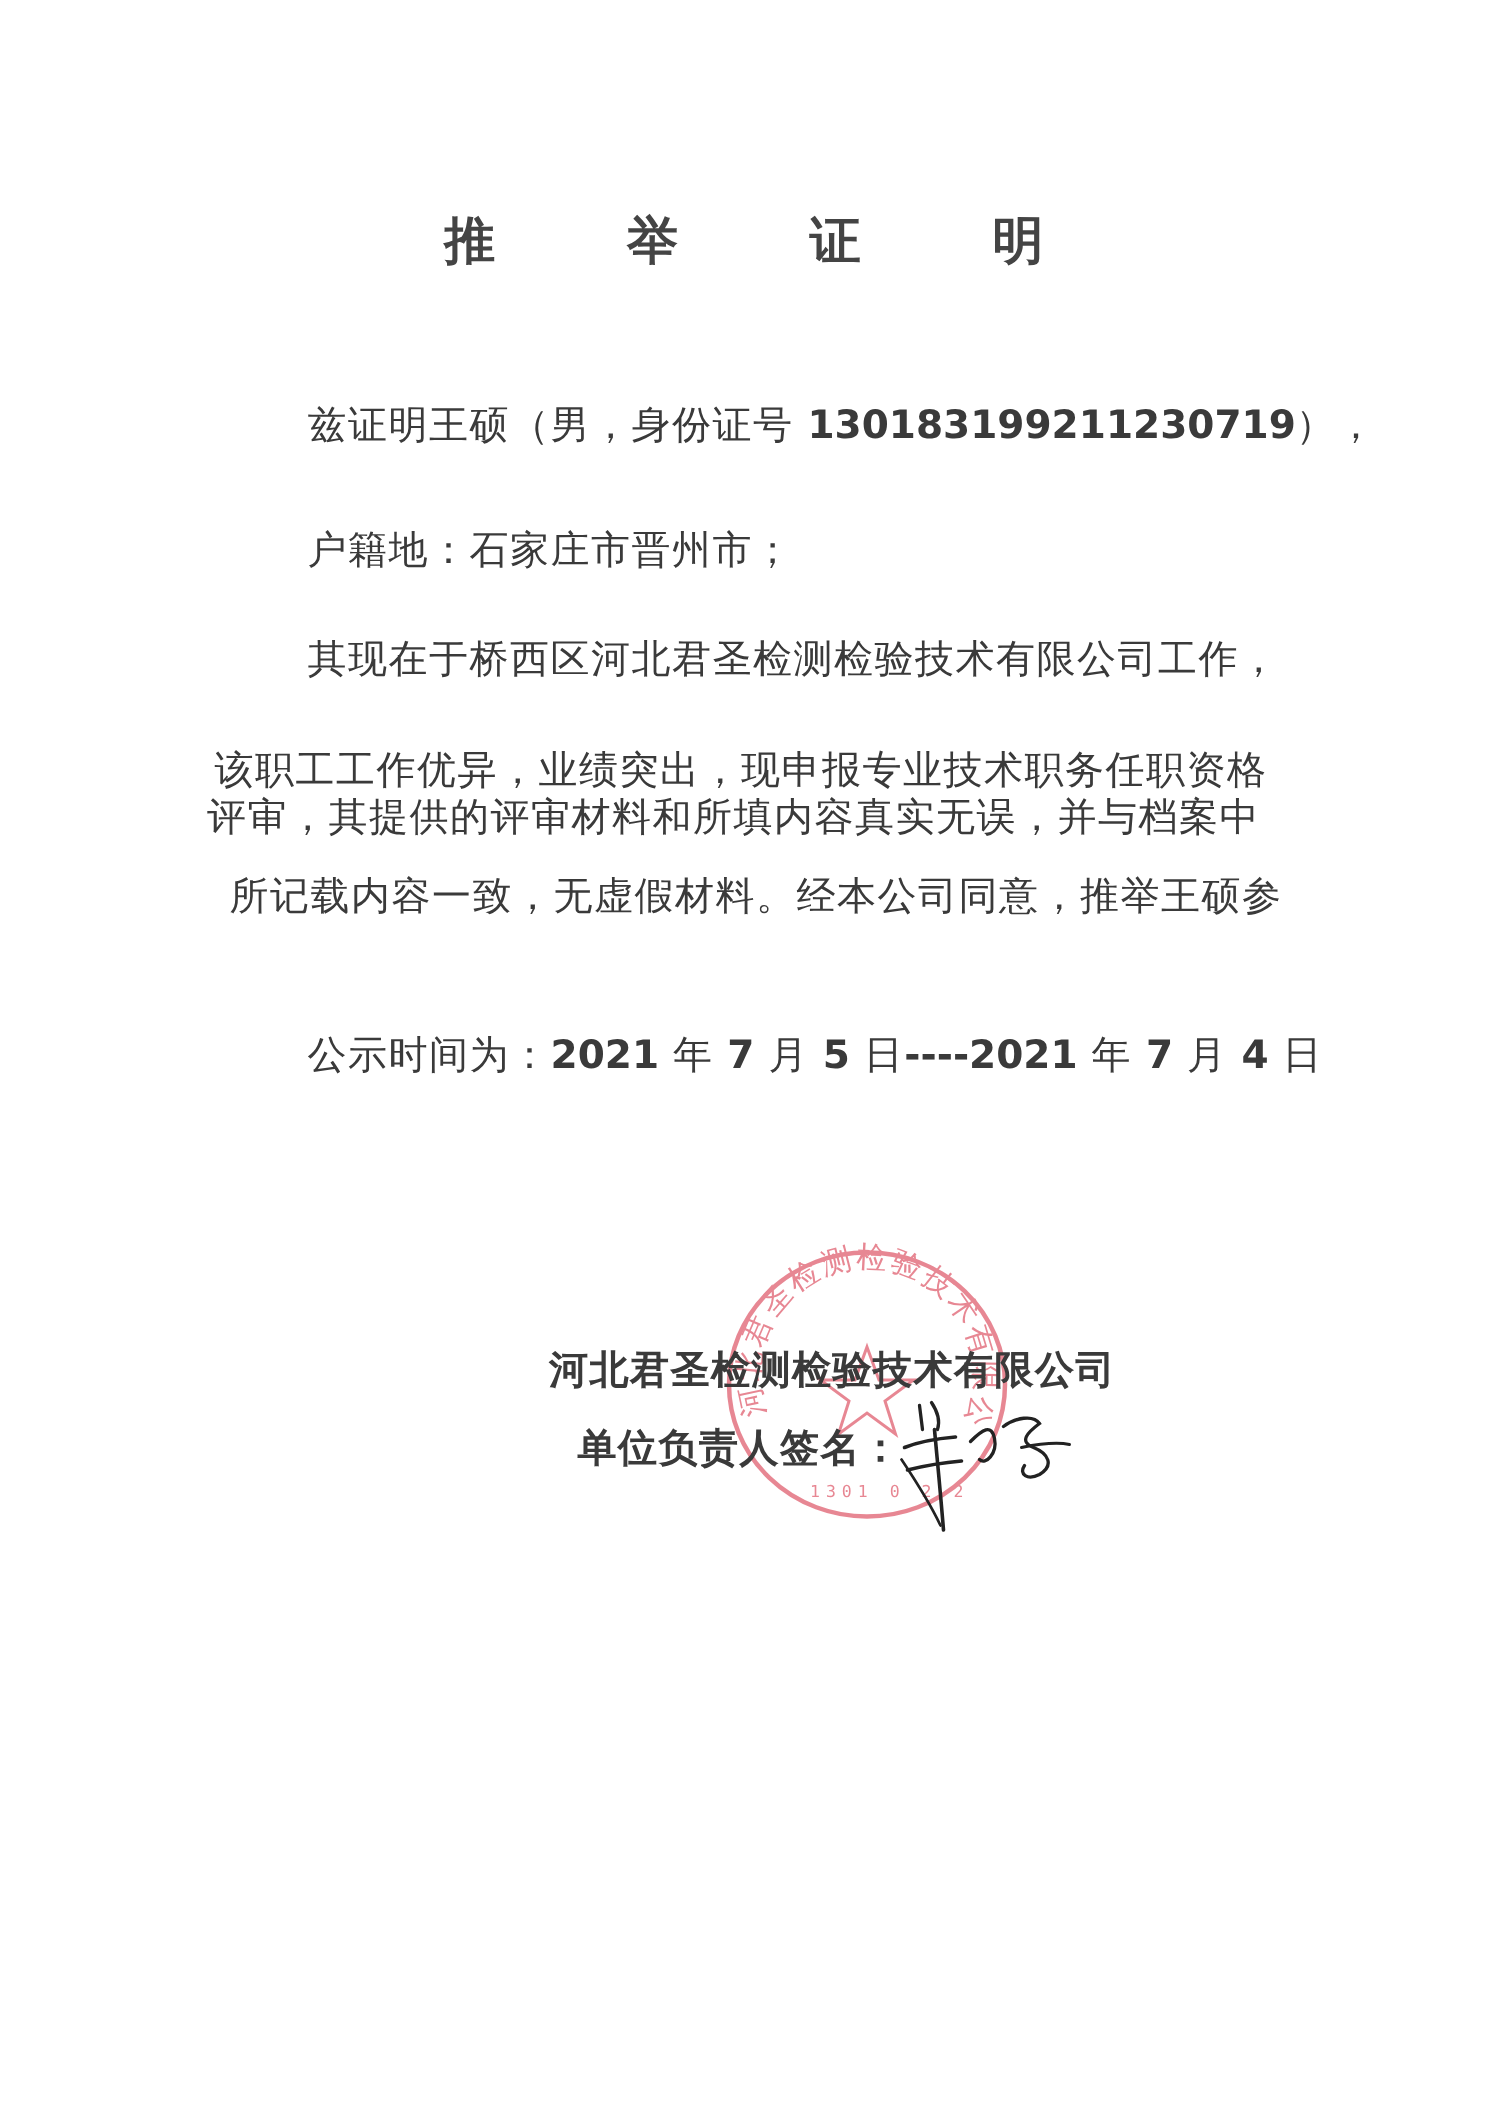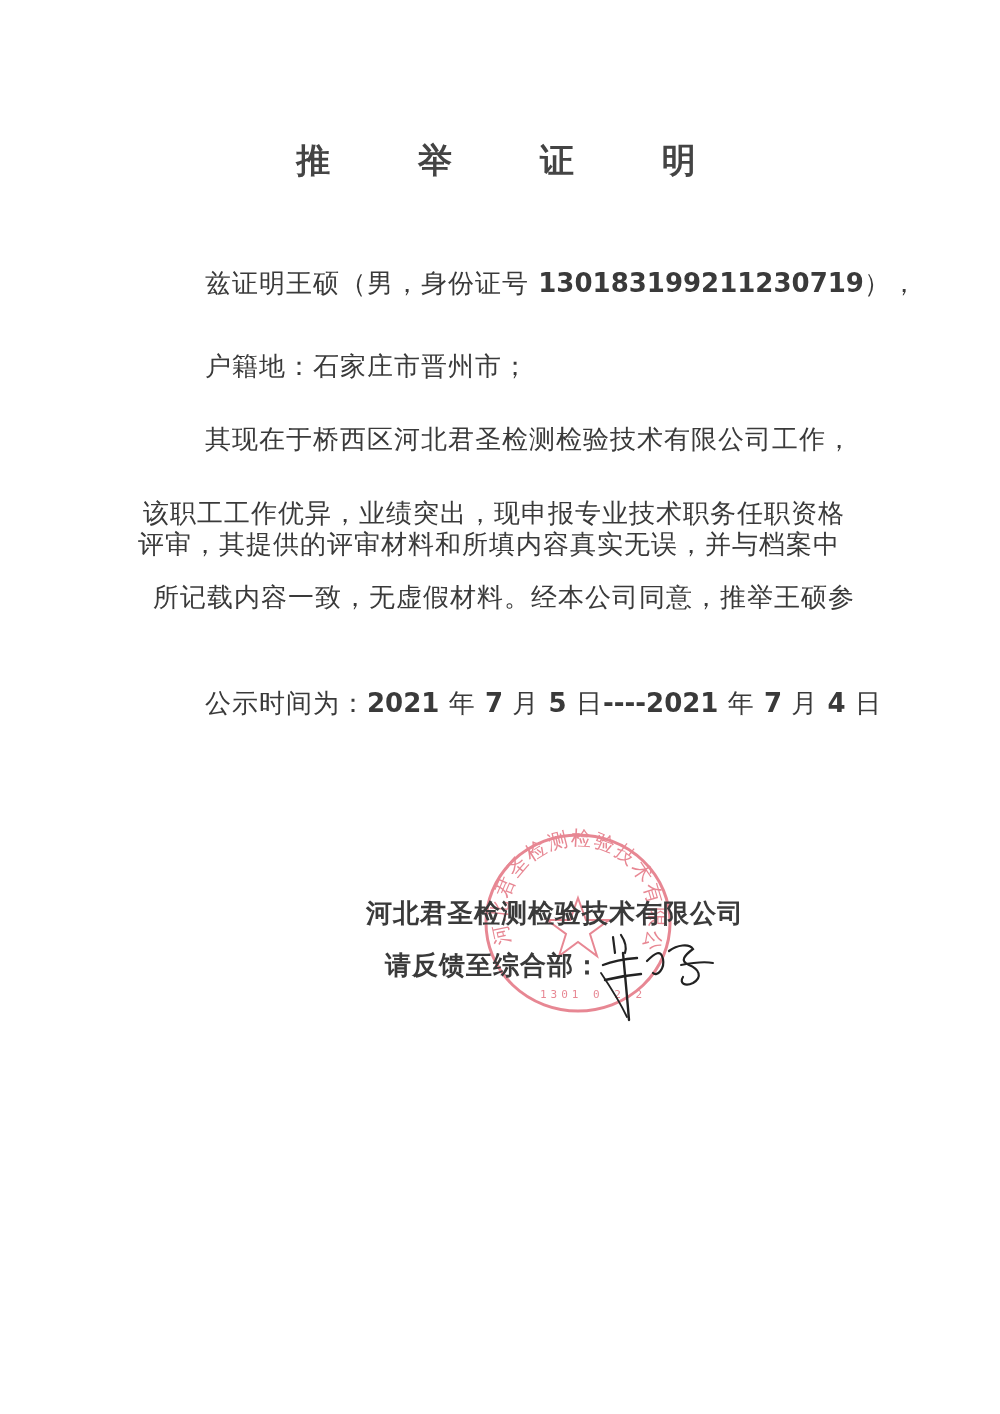--- a/index.html
+++ b/index.html
@@ -123,21 +123,21 @@
     </defs>
     <ellipse cx="100" cy="95" rx="92" ry="88" fill="none" stroke="#e06070" stroke-width="3"></ellipse>
     <text font-size="20" fill="#e06070" font-family="DejaVu Sans, sans-serif" letter-spacing="2">
       <textPath href="#arcPath" startOffset="2%">河北君圣检测检验技术有限公司</textPath>
     </text>
     <polygon points="100,70 108,92 131,92 112,106 119,128 100,114 81,128 88,106 69,92 92,92" fill="none" stroke="#e06070" stroke-width="2"></polygon>
     <text x="62" y="170" font-size="11" fill="#e06070" font-family="DejaVu Sans Mono, monospace" letter-spacing="4">1301 0 2 2</text>
   </svg>
 
   <div class="company">河北君圣检测检验技术有限公司</div>
-  <div class="signer">请反馈至综合部：</div>
+  <div class="signer">单位负责人签名：</div>
 
   <svg class="signature" viewBox="0 0 125 100">
     <path d="M 8 40 C 18 36, 30 34, 42 33" stroke="#222" stroke-width="2.4" fill="none" stroke-linecap="round"></path>
     <path d="M 18 12 L 20 28" stroke="#222" stroke-width="2.2" fill="none" stroke-linecap="round"></path>
     <path d="M 26 10 C 30 16, 32 22, 30 28" stroke="#222" stroke-width="2.2" fill="none" stroke-linecap="round"></path>
     <path d="M 10 55 C 22 52, 34 50, 46 49" stroke="#222" stroke-width="2.4" fill="none" stroke-linecap="round"></path>
     <path d="M 28 28 C 30 50, 32 70, 34 95" stroke="#222" stroke-width="2.4" fill="none" stroke-linecap="round"></path>
     <path d="M 6 48 C 14 60, 24 75, 32 92" stroke="#222" stroke-width="1.8" fill="none" stroke-linecap="round"></path>
     <path d="M 52 36 C 60 28, 66 24, 68 34 C 70 44, 62 52, 58 48" stroke="#222" stroke-width="2.2" fill="none" stroke-linecap="round"></path>
     <path d="M 74 26 C 82 20, 94 18, 98 24 C 90 30, 84 36, 94 40 C 104 44, 108 52, 98 58 C 90 62, 84 58, 88 52" stroke="#222" stroke-width="2.2" fill="none" stroke-linecap="round"></path>

